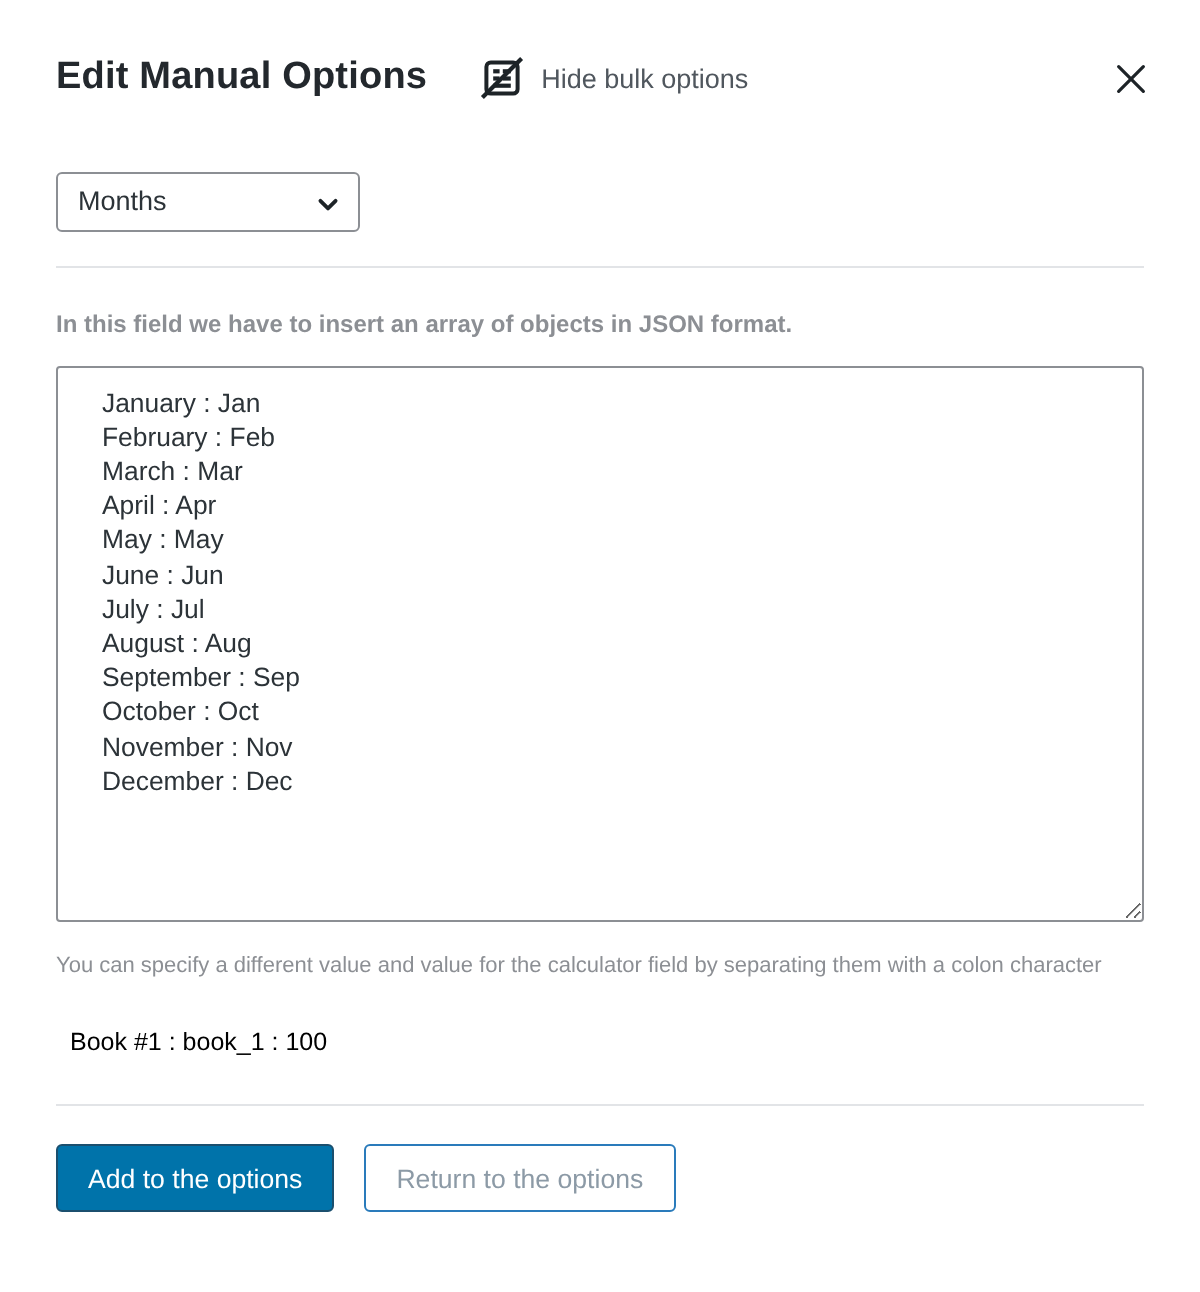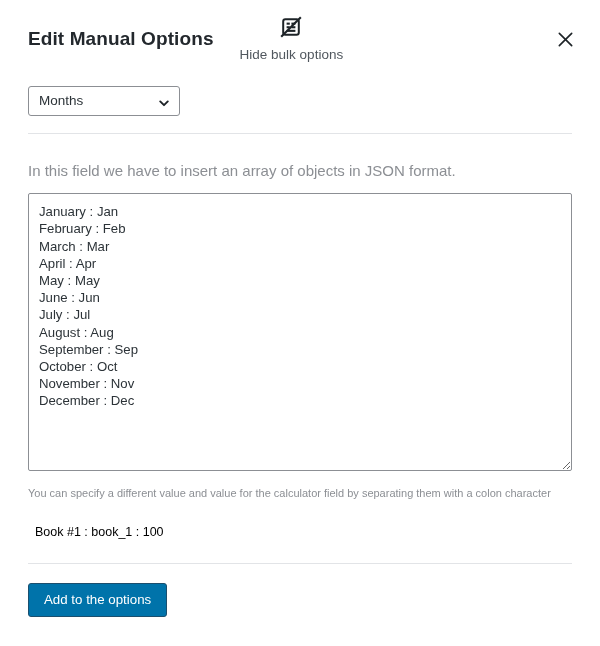--- a/index.html
+++ b/index.html
@@ -42,21 +42,20 @@
     letter-spacing: 0.1px;
     white-space: nowrap;
   }
   .bulk-toggle {
     display: flex;
     align-items: center;
     gap: 9px;
     margin-left: 26px;
     cursor: pointer;
     user-select: none;
-    flex-direction: column;
   }
   .bulk-icon {
     width: 22px;
     height: 22px;
     display: block;
     flex: none;
   }
   .bulk-label {
     font-size: 13.5px;
     color: #50575e;
@@ -117,38 +116,39 @@
     display: block;
   }
 
   .divider {
     height: 1px;
     background: #e2e4e7;
     margin: 17px 0 0 0;
   }
 
   .hint {
-    font-size: 15px;
+    font-size: 12px;
     color: #8c8f94;
     line-height: 1.55;
-    margin-top: 25px;
+    margin-top: 19px;
+    font-weight: bold;
   }
 
   .ta-wrap {
     margin-top: 11px;
   }
   .bulk-textarea {
     display: block;
     width: 544px;
     height: 278px;
     box-sizing: border-box;
     border: 1px solid #8c8f94;
     border-radius: 2px;
     background: #ffffff;
-    padding: 9px 10px;
+    padding: 9px 22px;
     font-family: "Liberation Sans", sans-serif;
     font-size: 13.2px;
     line-height: 17.2px;
     color: #2c3338;
     resize: both;
     outline: none;
     overflow: auto;
   }
 
   .hint-2 {
@@ -268,16 +268,17 @@
     </div>
 
     <div class="hint-2">You can specify a different value and value for the calculator field by separating them with a colon character</div>
 
     <div class="hint-example">Book #1 : book_1 : 100</div>
 
     <div class="divider-2"></div>
 
     <div class="footer">
       <button class="btn btn-primary">Add to the options</button>
+      <button class="btn btn-secondary">Return to the options</button>
     </div>
 
   </div>
 </div>
 
 </body></html>

